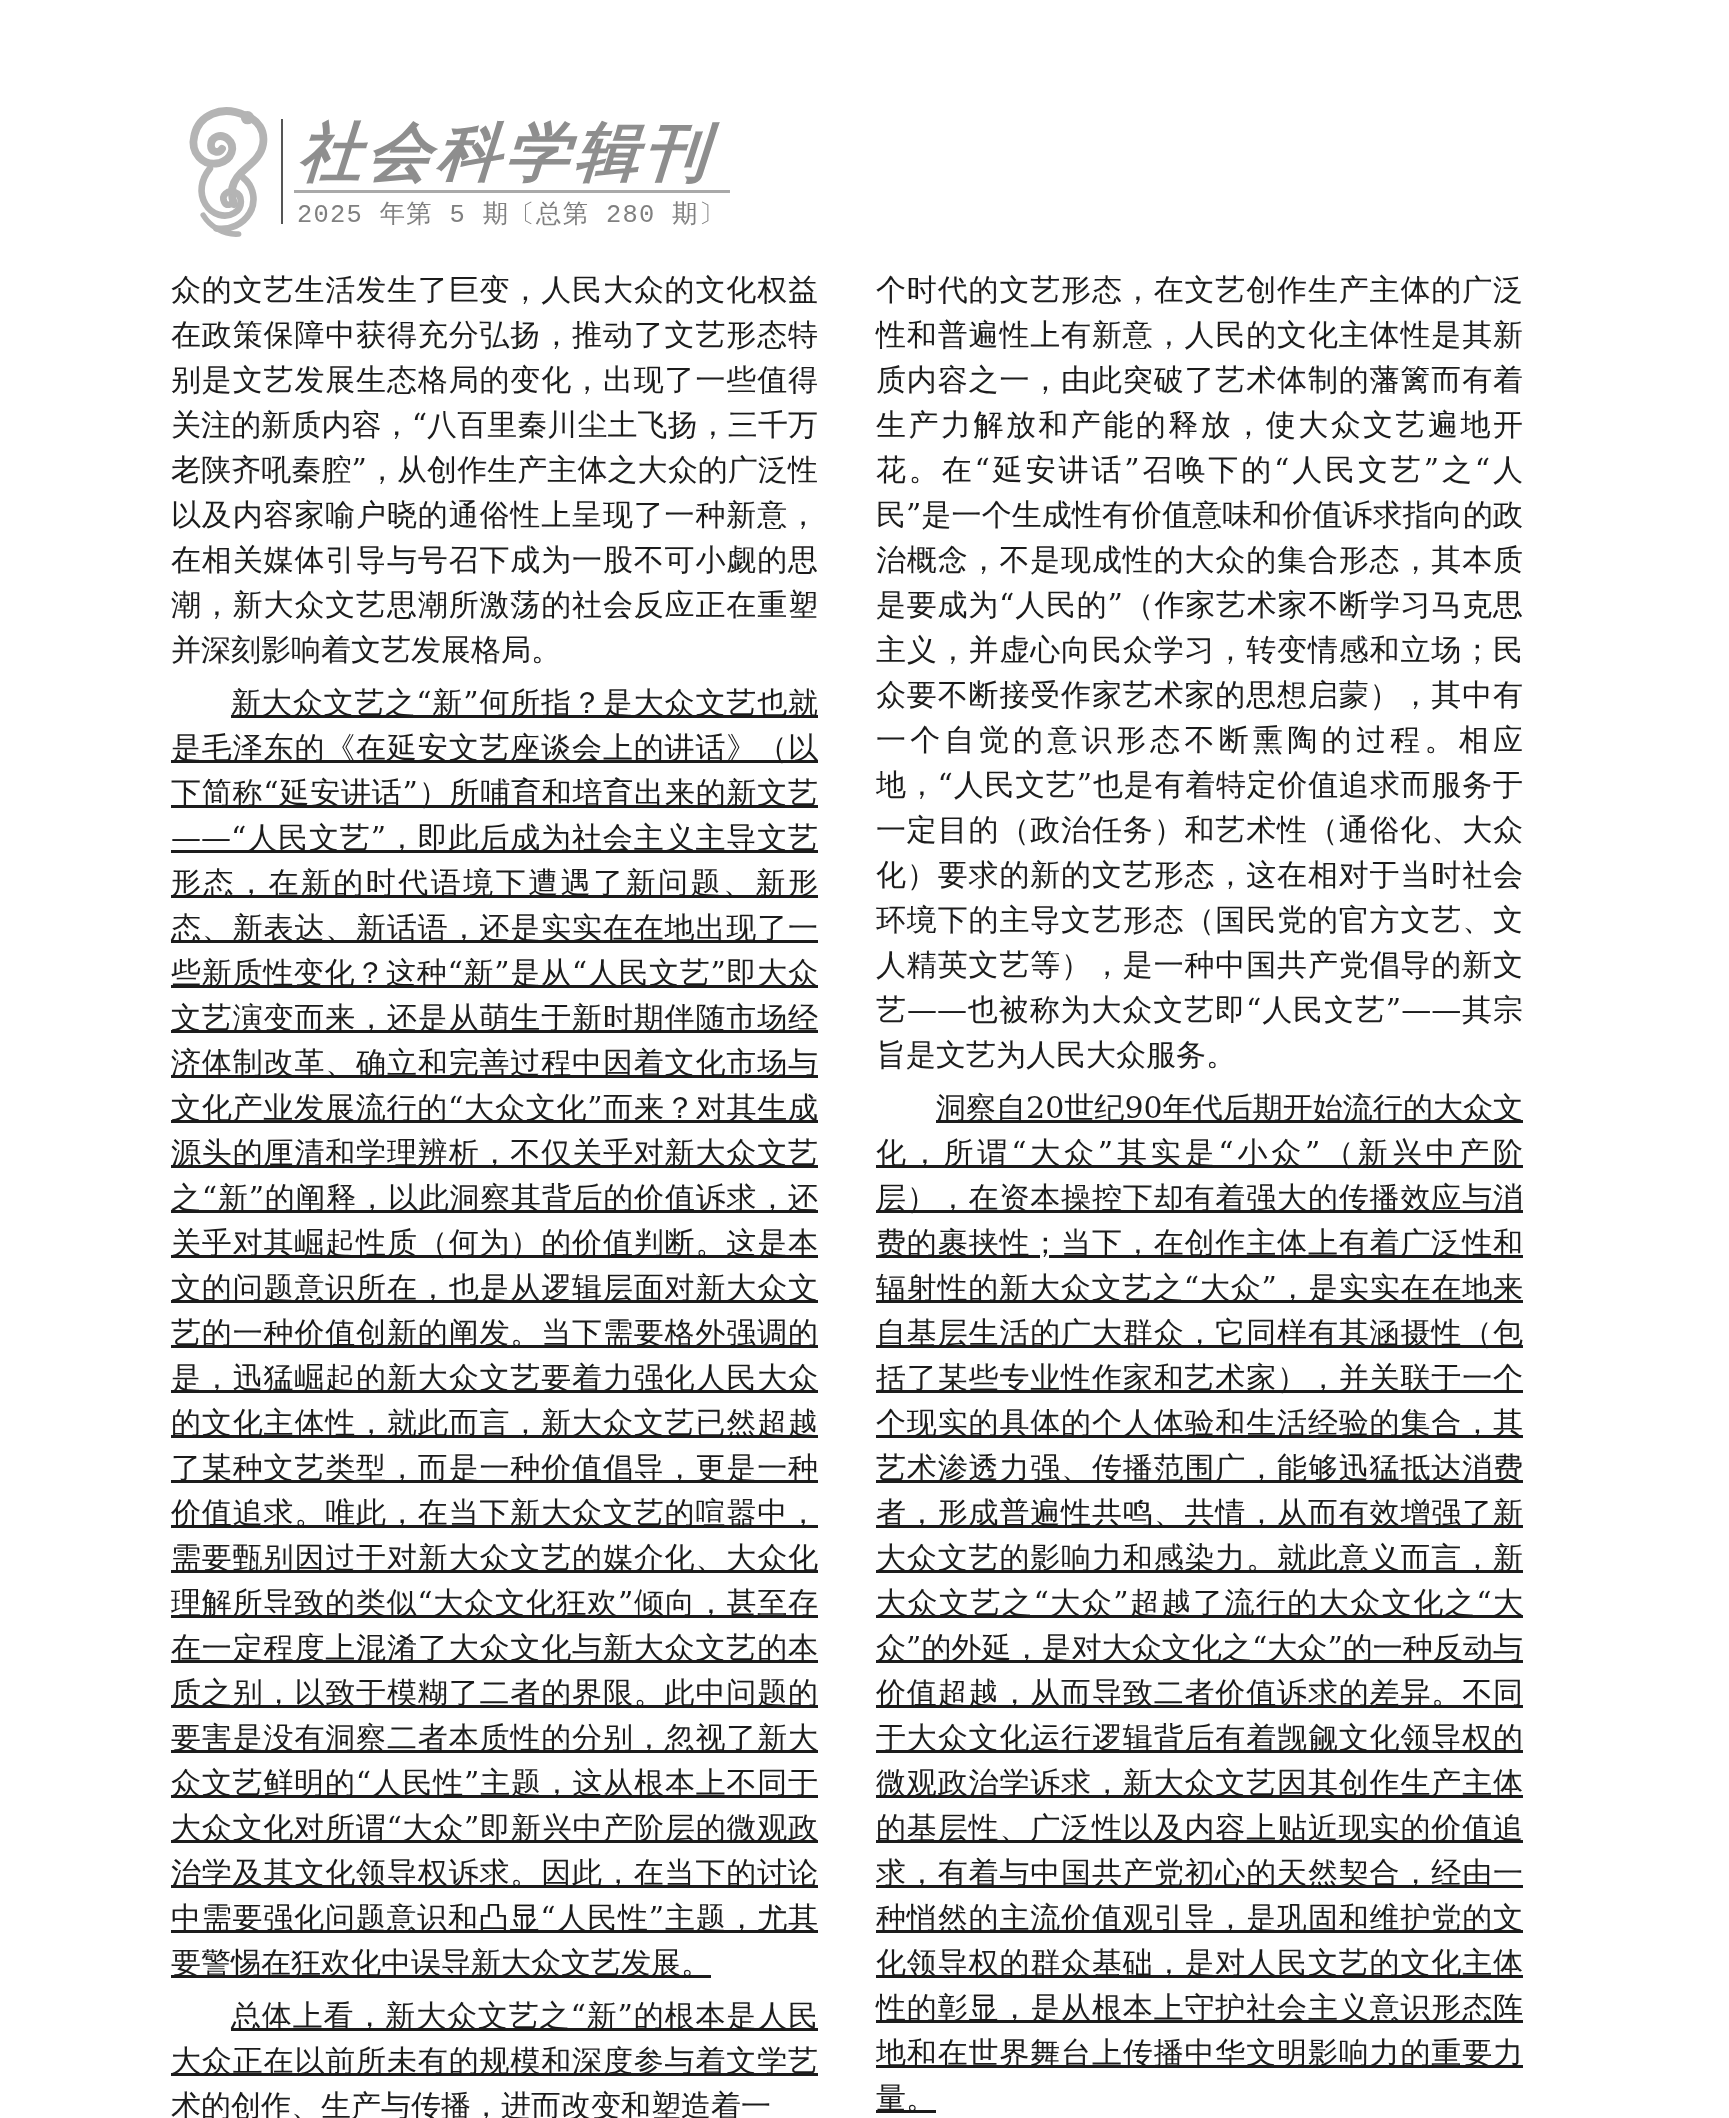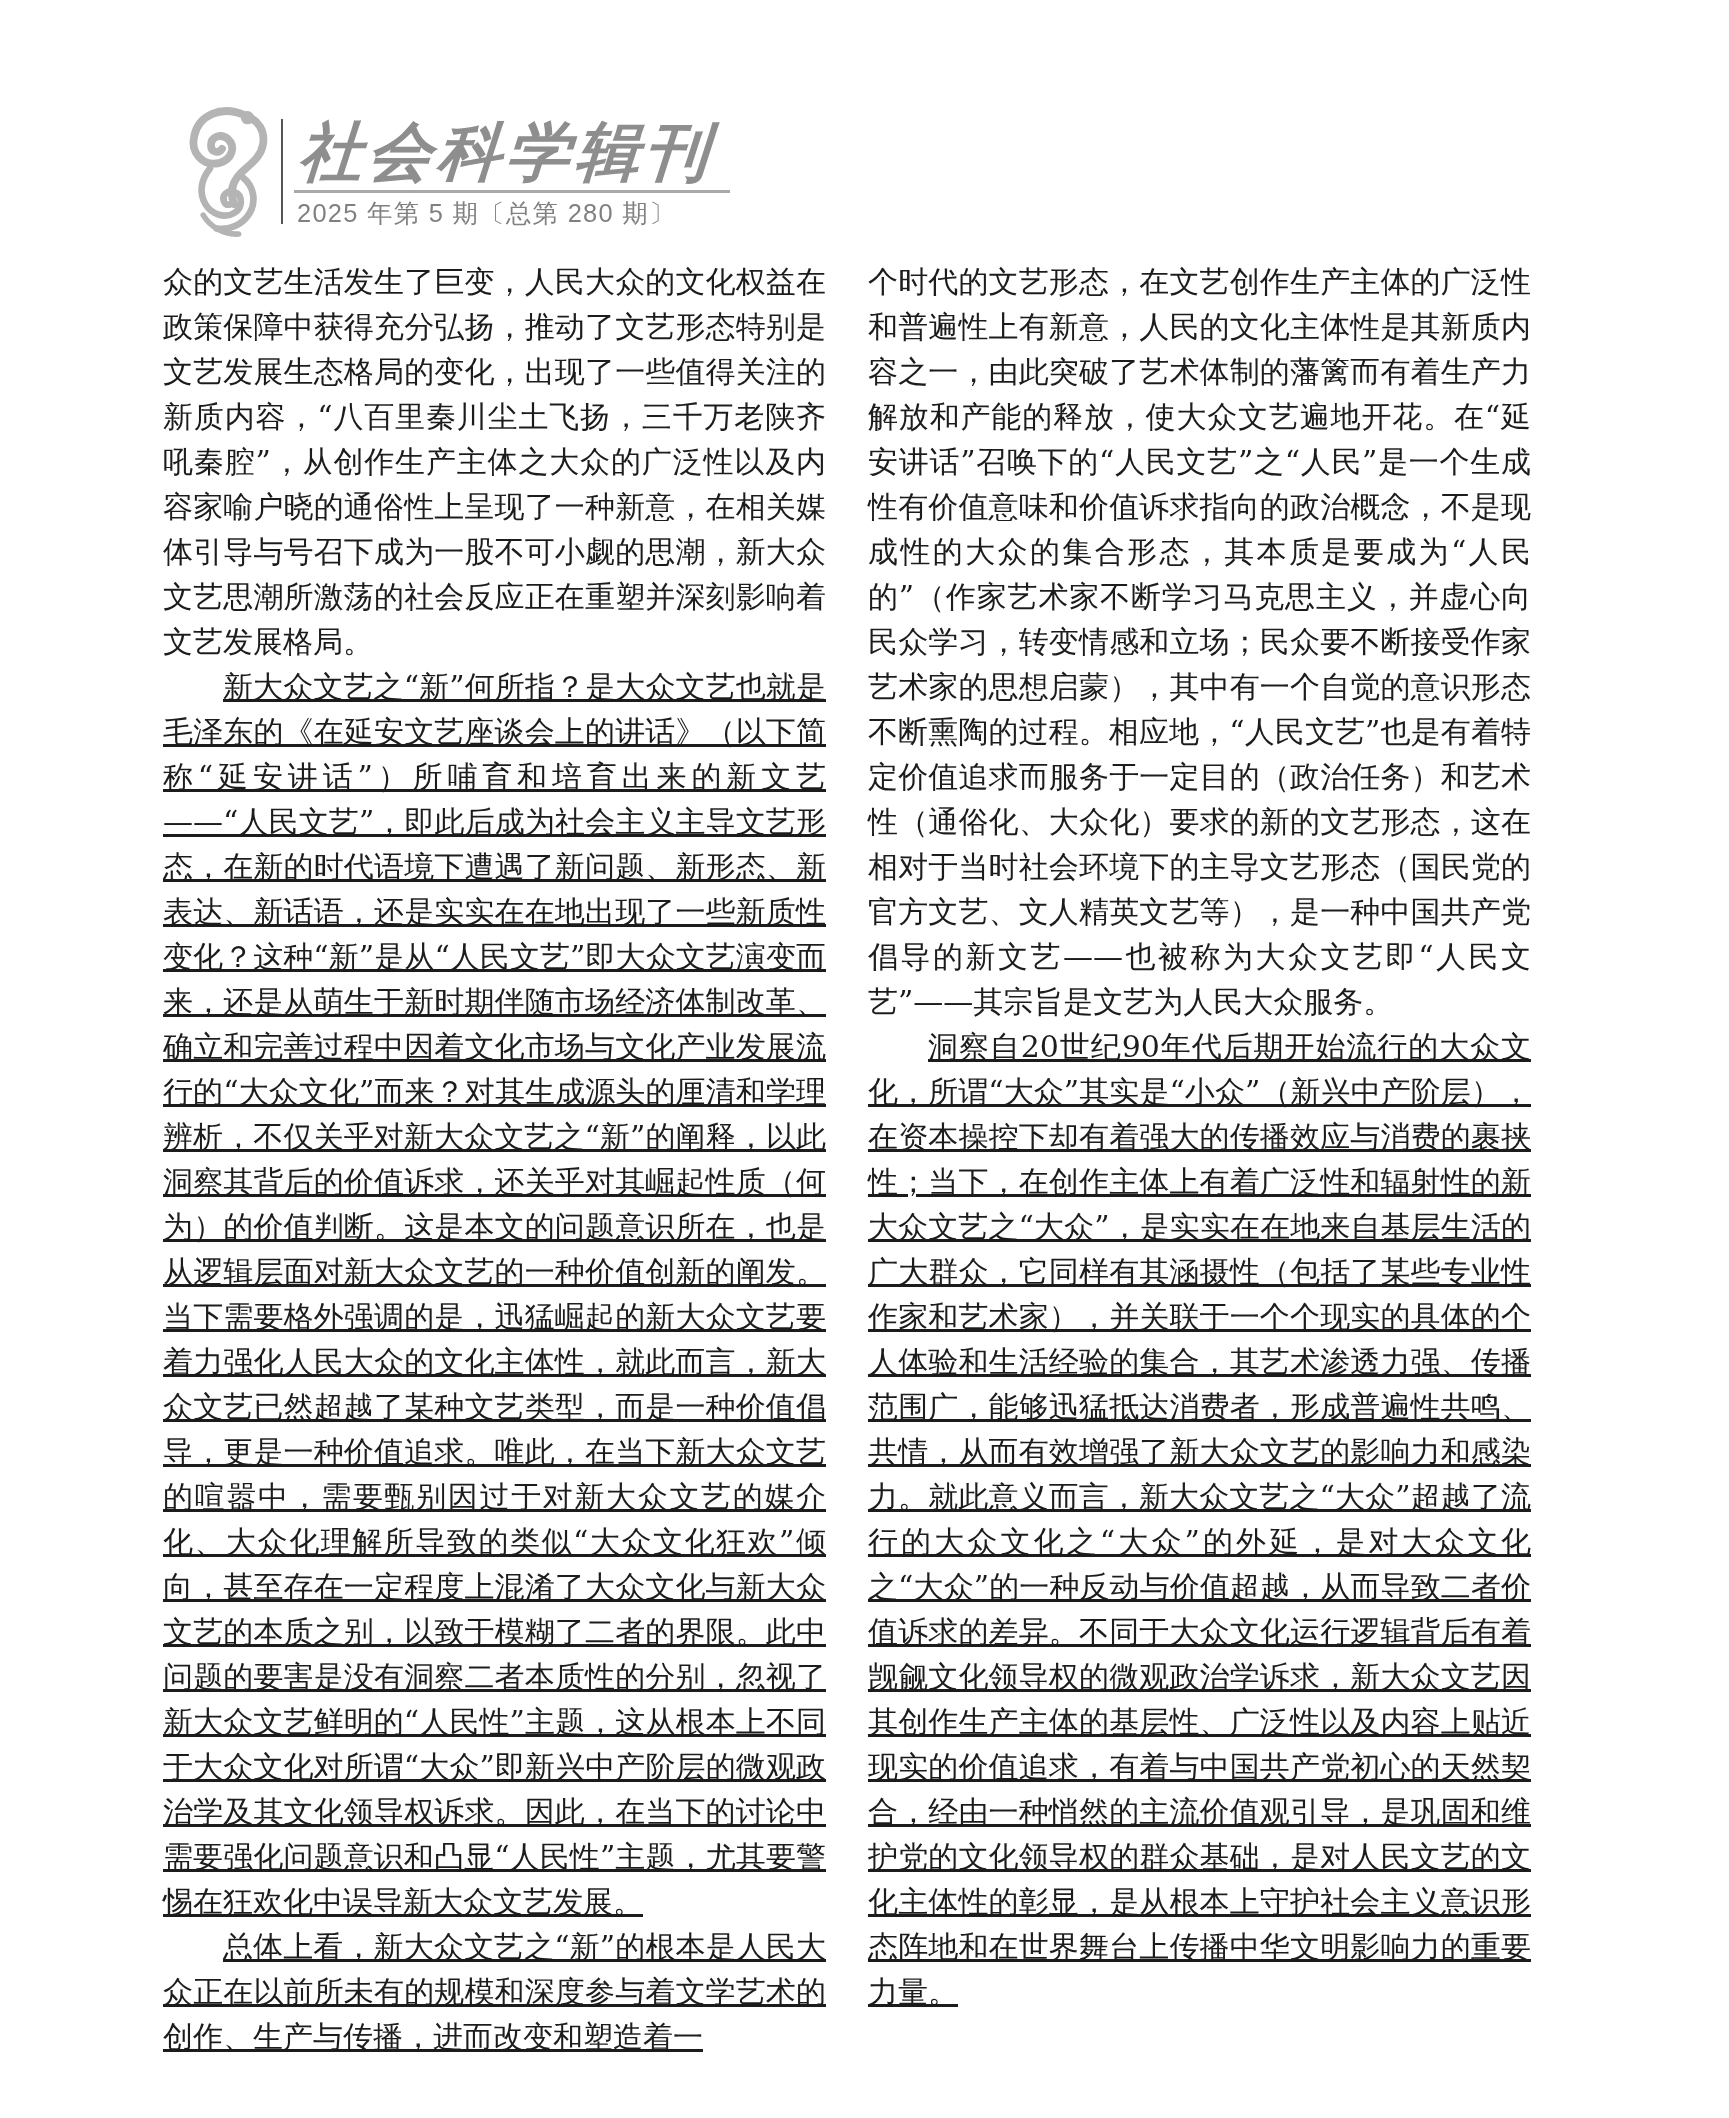--- a/index.html
+++ b/index.html
@@ -25,31 +25,31 @@
     letter-spacing:5.1px;color:#8e8e8e;
     transform:skewX(-4deg);
     white-space:nowrap;
   }
   .mast-underline{
     position:absolute;left:294px;top:190px;
     width:436px;height:3px;background:#a9a9a9;
   }
   .issue-info{
     position:absolute;left:297px;top:197px;
-    font-family:Liberation Sans, sans-serif;
+    font-family:Liberation Mono, monospace;
     font-size:25.4px;color:#808080;letter-spacing:1.3px;
     white-space:nowrap;
   }
   
   .col{
     position:absolute;top:259px;width:663px;
     font-size:30px;line-height:45px;
     text-align:justify;color:#1c1c1c;
   }
-  .col p{margin:0;text-justify:inter-ideograph;}
+  .col p{margin:8px;text-justify:inter-ideograph;}
   .col-left{left:163px;}
   .col-right{left:868px;}
   .ind{text-indent:2em;text-decoration:underline;}
 </style>
 </head>
 <body>
 
 <div class="page">
 
   <svg class="logo" viewBox="0 0 100 130" fill="none" stroke="#b4b4b4">

